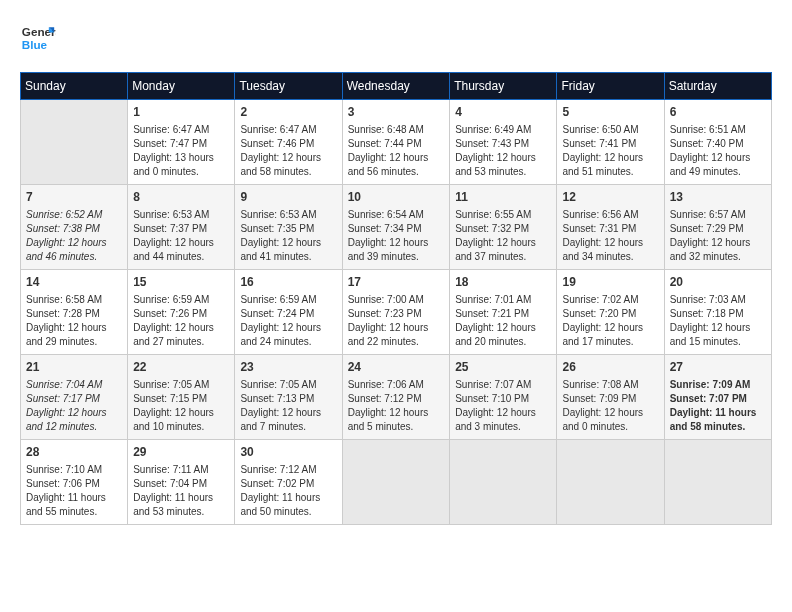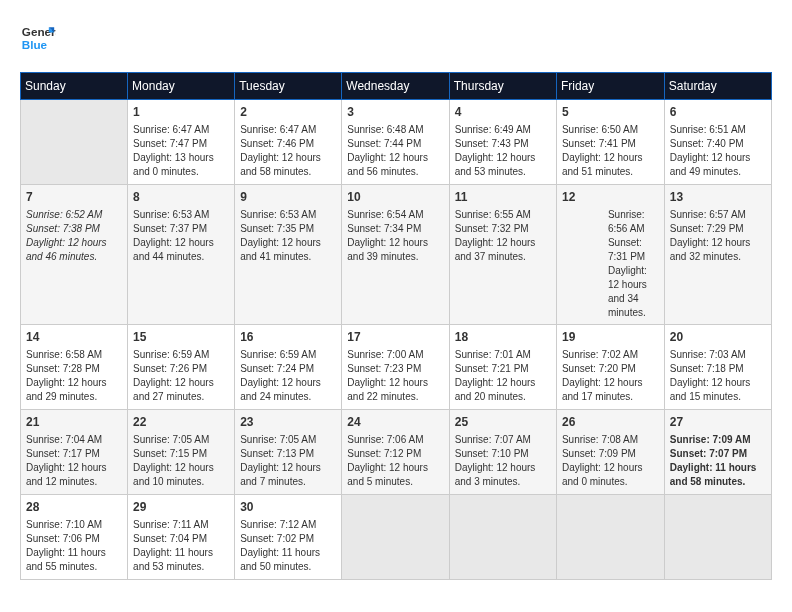--- a/index.html
+++ b/index.html
@@ -185,21 +185,21 @@
         </td>
         <td>
           <span class="day-number">11</span>
           <div class="day-info" style="white-space: pre-line;">Sunrise: 6:55 AM
 Sunset: 7:32 PM
 Daylight: 12 hours
 and 37 minutes.</div>
         </td>
         <td>
           <span class="day-number">12</span>
-          <div class="day-info" style="white-space: pre-line; margin-left: 46px;">Sunrise: 6:56 AM
+          <div class="day-info" style="white-space: pre-line;">Sunrise: 6:56 AM
 Sunset: 7:31 PM
 Daylight: 12 hours
 and 34 minutes.</div>
         </td>
         <td>
           <span class="day-number">13</span>
           <div class="day-info" style="white-space: pre-line;">Sunrise: 6:57 AM
 Sunset: 7:29 PM
 Daylight: 12 hours
 and 32 minutes.</div>
@@ -252,21 +252,21 @@
           <span class="day-number">20</span>
           <div class="day-info" style="white-space: pre-line;">Sunrise: 7:03 AM
 Sunset: 7:18 PM
 Daylight: 12 hours
 and 15 minutes.</div>
         </td>
       </tr>
       <tr>
         <td>
           <span class="day-number">21</span>
-          <div class="day-info" style="white-space: pre-line;">Sunrise: 7:04 AM
+          <div class="day-info" style="white-space: pre-line; font-style: italic;">Sunrise: 7:04 AM
 Sunset: 7:17 PM
 Daylight: 12 hours
 and 12 minutes.</div>
         </td>
         <td>
           <span class="day-number">22</span>
           <div class="day-info" style="white-space: pre-line;">Sunrise: 7:05 AM
 Sunset: 7:15 PM
 Daylight: 12 hours
 and 10 minutes.</div>

